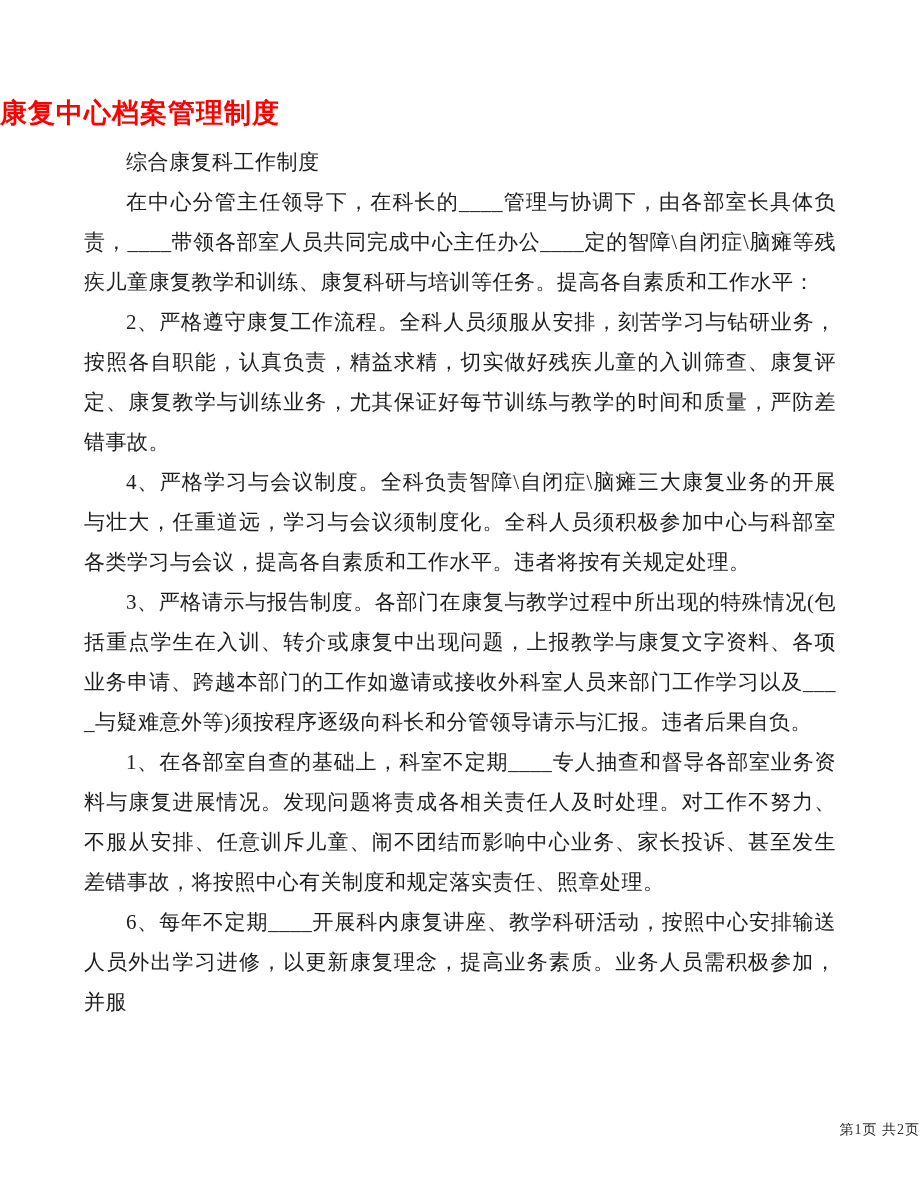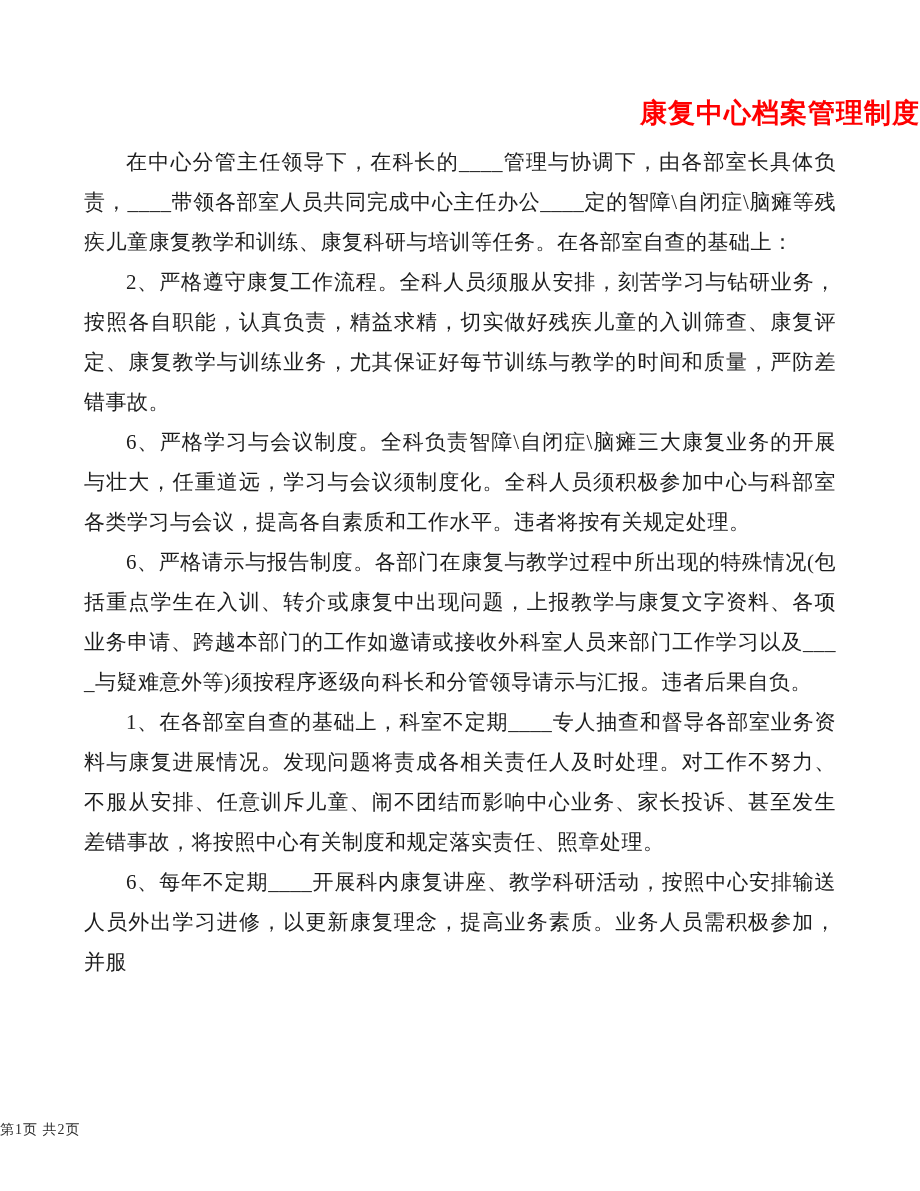--- a/index.html
+++ b/index.html
@@ -11,21 +11,21 @@
     position: relative;
     width: 920px;
     height: 1191px;
     background: #ffffff;
     overflow: hidden;
     font-family: "Liberation Serif", "DejaVu Serif", serif;
   }
   .doc-title {
     margin: 0;
     padding-top: 96px;
-    text-align: right;
+    text-align: left;
     font-size: 27px;
     line-height: 34px;
     font-weight: bold;
     letter-spacing: 1px;
     color: #ff0000;
   }
   .doc-body {
     position: absolute;
     left: 84px;
     right: 84px;
@@ -39,38 +39,39 @@
     color: #1d1d1d;
     text-align: justify;
     text-indent: 2em;
     word-break: break-all;
   }
   .doc-footer {
     position: absolute;
     left: 0;
     right: 0;
     bottom: 52px;
-    text-align: left;
+    text-align: right;
     font-size: 14px;
     letter-spacing: 1px;
     color: #2a2a2a;
   }
 </style>
 </head>
 <body>
 
 <div class="page">
 
   <h1 class="doc-title" style="color: rgb(255, 0, 0);">康复中心档案管理制度</h1>
 
   <div class="doc-body">
-    <p>在中心分管主任领导下，在科长的____管理与协调下，由各部室长具体负责，____带领各部室人员共同完成中心主任办公____定的智障\自闭症\脑瘫等残疾儿童康复教学和训练、康复科研与培训等任务。在各部室自查的基础上：</p>
+    <p>综合康复科工作制度</p>
+    <p>在中心分管主任领导下，在科长的____管理与协调下，由各部室长具体负责，____带领各部室人员共同完成中心主任办公____定的智障\自闭症\脑瘫等残疾儿童康复教学和训练、康复科研与培训等任务。提高各自素质和工作水平：</p>
     <p>2、严格遵守康复工作流程。全科人员须服从安排，刻苦学习与钻研业务，按照各自职能，认真负责，精益求精，切实做好残疾儿童的入训筛查、康复评定、康复教学与训练业务，尤其保证好每节训练与教学的时间和质量，严防差错事故。</p>
-    <p>6、严格学习与会议制度。全科负责智障\自闭症\脑瘫三大康复业务的开展与壮大，任重道远，学习与会议须制度化。全科人员须积极参加中心与科部室各类学习与会议，提高各自素质和工作水平。违者将按有关规定处理。</p>
-    <p>6、严格请示与报告制度。各部门在康复与教学过程中所出现的特殊情况(包括重点学生在入训、转介或康复中出现问题，上报教学与康复文字资料、各项业务申请、跨越本部门的工作如邀请或接收外科室人员来部门工作学习以及____与疑难意外等)须按程序逐级向科长和分管领导请示与汇报。违者后果自负。</p>
+    <p>4、严格学习与会议制度。全科负责智障\自闭症\脑瘫三大康复业务的开展与壮大，任重道远，学习与会议须制度化。全科人员须积极参加中心与科部室各类学习与会议，提高各自素质和工作水平。违者将按有关规定处理。</p>
+    <p>3、严格请示与报告制度。各部门在康复与教学过程中所出现的特殊情况(包括重点学生在入训、转介或康复中出现问题，上报教学与康复文字资料、各项业务申请、跨越本部门的工作如邀请或接收外科室人员来部门工作学习以及____与疑难意外等)须按程序逐级向科长和分管领导请示与汇报。违者后果自负。</p>
     <p>1、在各部室自查的基础上，科室不定期____专人抽查和督导各部室业务资料与康复进展情况。发现问题将责成各相关责任人及时处理。对工作不努力、不服从安排、任意训斥儿童、闹不团结而影响中心业务、家长投诉、甚至发生差错事故，将按照中心有关制度和规定落实责任、照章处理。</p>
     <p>6、每年不定期____开展科内康复讲座、教学科研活动，按照中心安排输送人员外出学习进修，以更新康复理念，提高业务素质。业务人员需积极参加，并服</p>
   </div>
 
   <div class="doc-footer">
     <span>第1页 共2页</span>
   </div>
 
 </div>
 

